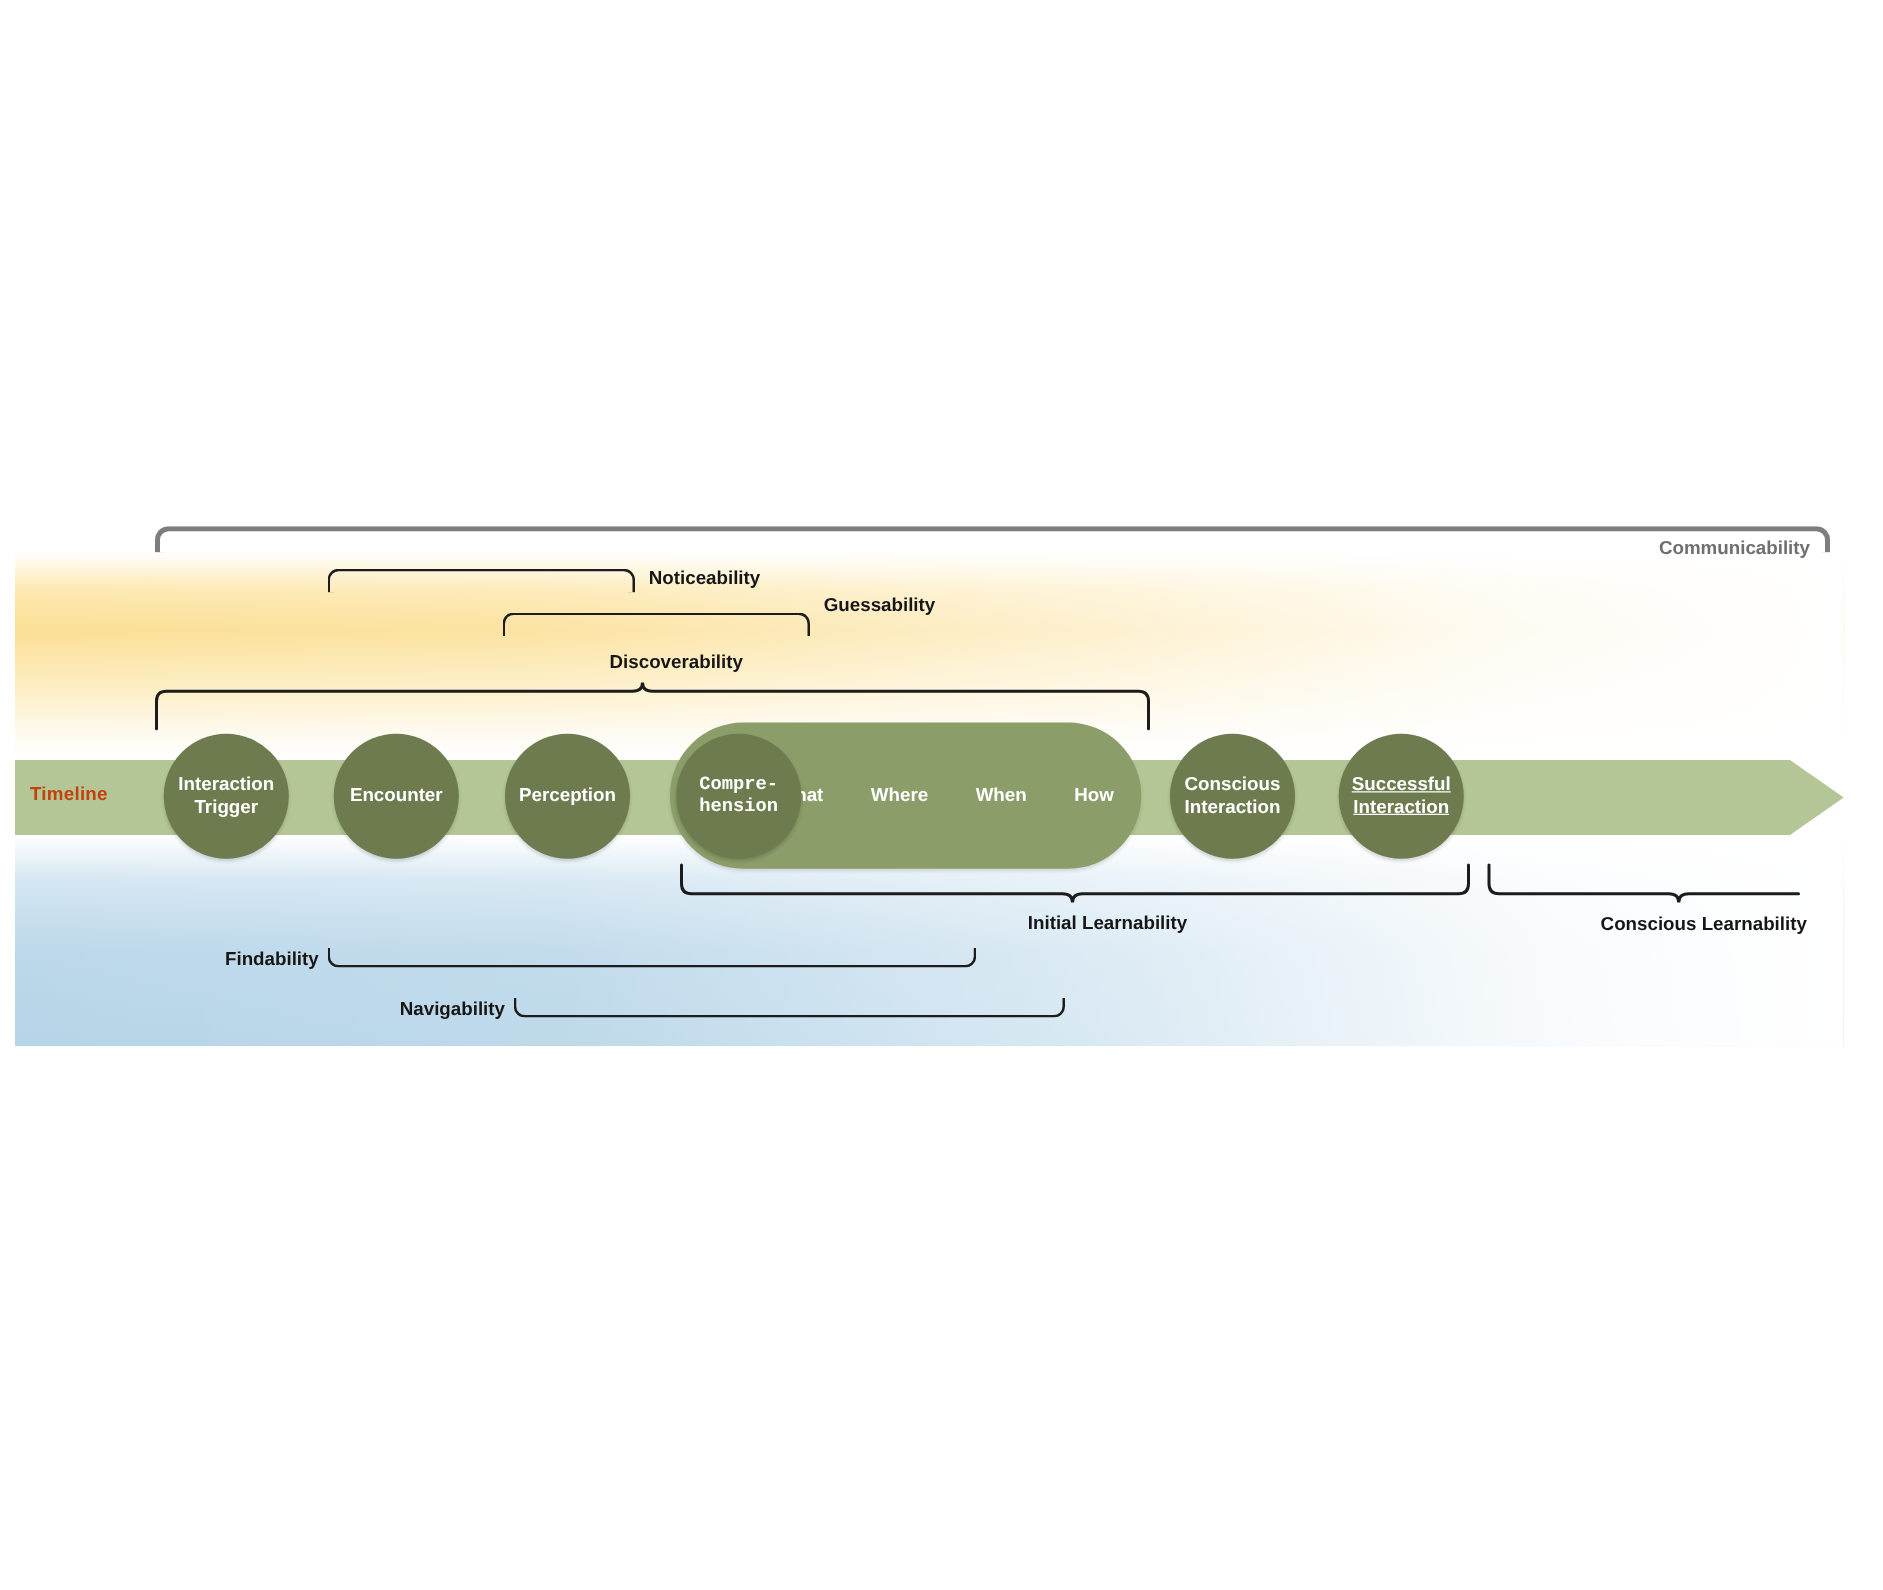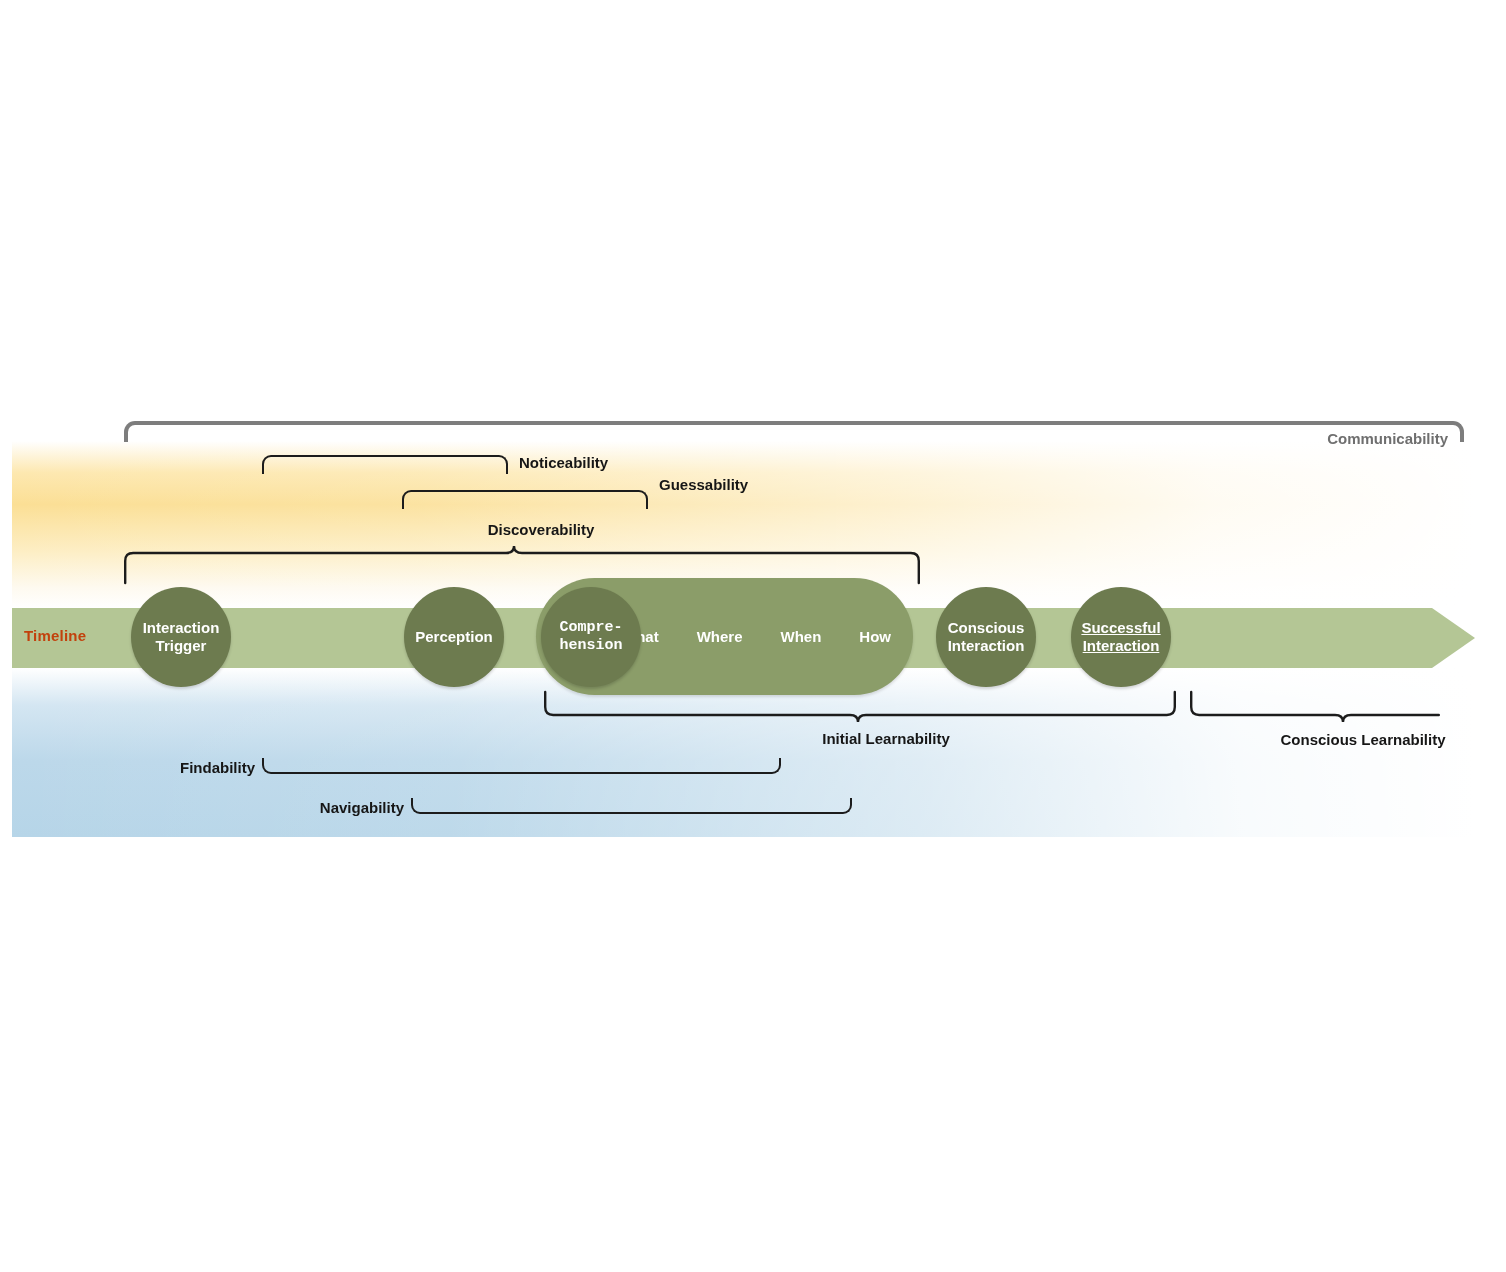--- a/index.html
+++ b/index.html
@@ -240,20 +240,23 @@
     <span class="capsule-word">How</span>
   </div>
 
   <div class="node" style="left:131px; top:587px;">
     <span>
       <span>Interaction</span><br>
       <span>Trigger</span>
     </span>
   </div>
 
+  <div class="node" style="left:267px; top:587px;">
+    <span>Encounter</span>
+  </div>
 
   <div class="node" style="left:404px; top:587px;">
     <span>Perception</span>
   </div>
 
   <div class="node" style="left:541px; top:587px;font-family:Liberation Mono, monospace;">
     <span>
       <span>Compre-</span><br>
       <span>hension</span>
     </span>

